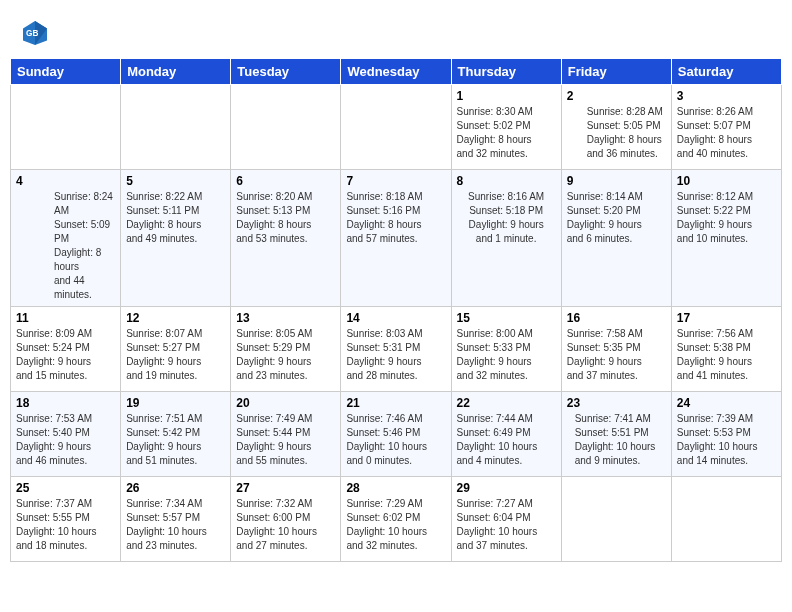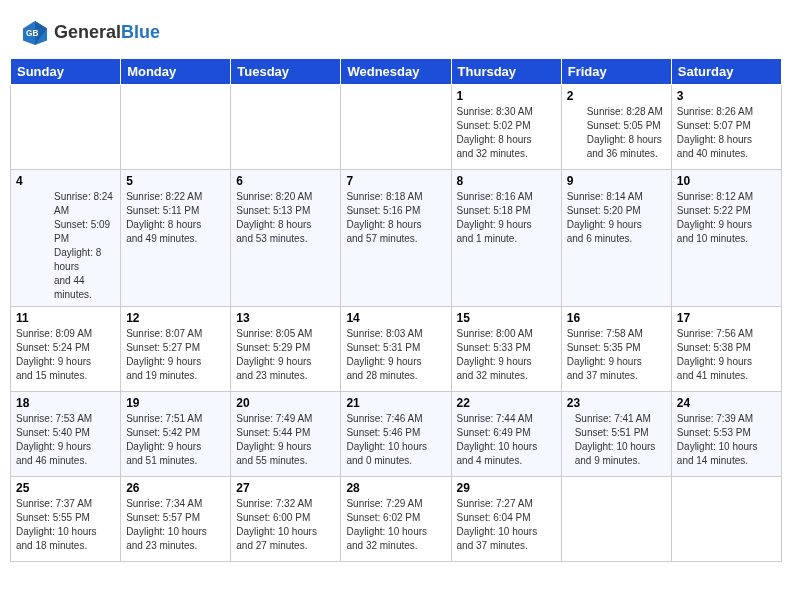--- a/index.html
+++ b/index.html
@@ -93,23 +93,20 @@
 </head>
 <body>
 
 <div class="header">
   <div class="logo">
     <svg class="logo-icon" viewBox="0 0 40 40">
       <polygon points="20,4 36,14 36,30 20,36 4,30 4,14" fill="#2575c4"></polygon>
       <polygon points="20,4 36,14 20,36" fill="#1a5fa8"></polygon>
       <text x="8" y="24" font-size="11" fill="white" font-weight="bold">GB</text>
     </svg>
-    <div class="logo-text">
-      <div>General<span style="color:#2575c4">Blue</span></div>
-    </div>
   </div>
   <div class="title-block">
     <div class="main-title"></div>
     <div class="sub-title"></div>
   </div>
 </div>
 
 <table class="calendar">
   <thead>
     <tr id="weekday-header">
@@ -174,21 +171,21 @@
         </td>
         <td>
           <span class="day-number">7</span>
           <div class="day-info" style="white-space: pre-line;">Sunrise: 8:18 AM
 Sunset: 5:16 PM
 Daylight: 8 hours
 and 57 minutes.</div>
         </td>
         <td>
           <span class="day-number">8</span>
-          <div class="day-info" style="white-space: pre-line;">Sunrise: 8:16 AM
+          <div class="day-info" style="white-space: pre-line; text-align: center;">Sunrise: 8:16 AM
 Sunset: 5:18 PM
 Daylight: 9 hours
 and 1 minute.</div>
         </td>
         <td>
           <span class="day-number">9</span>
           <div class="day-info" style="white-space: pre-line;">Sunrise: 8:14 AM
 Sunset: 5:20 PM
 Daylight: 9 hours
 and 6 minutes.</div>

